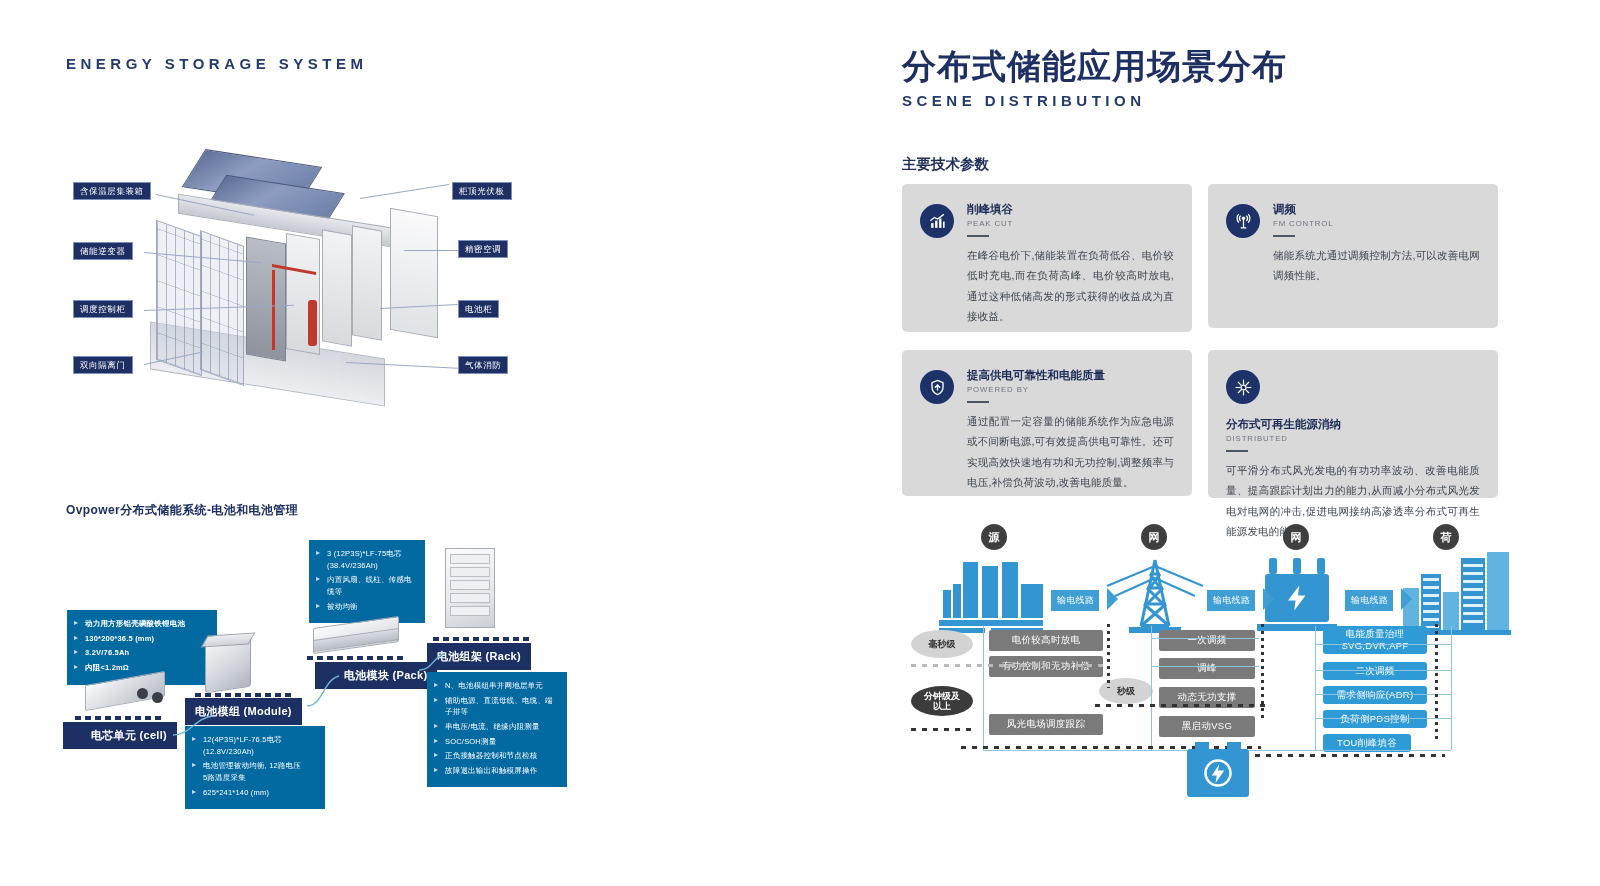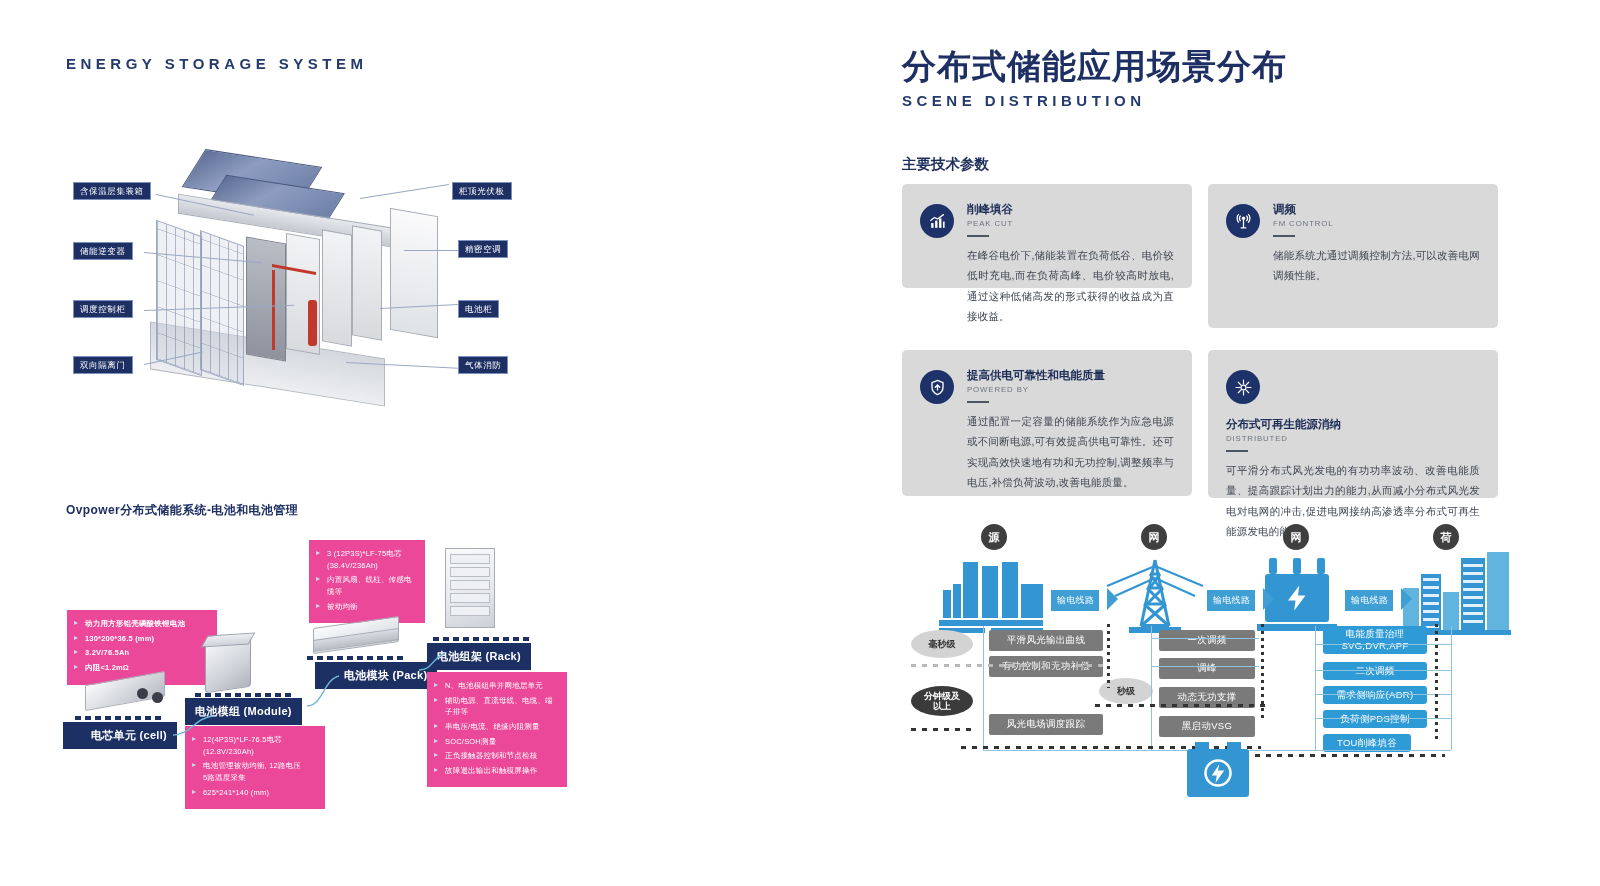--- a/index.html
+++ b/index.html
@@ -69,21 +69,21 @@
 
   
   .sub-title {
     position: absolute; left: 66px; top: 502px;
     font-size: 12px; font-weight: bold; color: #1d2f63; letter-spacing: .4px;
   }
   .chain { position: absolute; left: 55px; top: 530px; width: 520px; height: 270px; }
 
   .info-box {
     position: absolute;
-    background: #ec4899;
+    background: #0369a1;
     color: #ffffff;
     padding: 8px 8px 8px 7px;
     font-size: 7.5px;
     line-height: 1.55;
     letter-spacing: .2px;
   }
   .info-box ul { list-style: none; }
   .info-box li { position: relative; padding-left: 11px; margin-bottom: 3px; }
   .info-box li::before {
     content: "▸"; position: absolute; left: 0; top: -1px;
@@ -342,21 +342,21 @@
 
   <div class="right-head">
     <div class="h-cn">分布式储能应用场景分布</div>
     <div class="h-en">SCENE DISTRIBUTION</div>
   </div>
 
   <div class="tech-title">主要技术参数</div>
 
   <div class="cards">
 
-    <div class="card" style="left:0px; top:0px; width:290px; height:104px;">
+    <div class="card" style="left:0px; top:0px; width:290px; height:148px;">
       <div class="card-icon">
         <svg width="19" height="19" viewBox="0 0 24 24" fill="#ffffff">
           <rect x="4" y="14" width="3" height="6"></rect>
             <rect x="9" y="11" width="3" height="9"></rect>
           <rect x="14" y="8" width="3" height="12"></rect>
             <rect x="19" y="12" width="2" height="8"></rect>
           <path d="M3 11 L8 7 L12 9 L20 3" stroke="#ffffff" stroke-width="1.6" fill="none"></path>
         </svg>
       </div>
       <div class="card-body">
@@ -474,21 +474,21 @@
     <div class="arrow-lbl" style="left:302px; top:70px;">输电线路</div>
     <div class="arrow-head" style="left:358px; top:68px;"></div>
     <div class="arrow-lbl" style="left:440px; top:70px;">输电线路</div>
     <div class="arrow-head" style="left:496px; top:68px;"></div>
 
     <div class="ellipse el-light" style="left:6px; top:110px; width:62px; height:28px;">毫秒级</div>
     <div class="ellipse el-light" style="left:194px; top:158px; width:54px; height:26px;">秒级</div>
     <div class="ellipse el-dark" style="left:6px; top:166px; width:62px; height:30px; white-space:pre-line;">分钟级及
 以上</div>
 
-    <div class="pill-gray" style="left:84px; top:110px; width:114px;">平滑风光输出曲线</div>
+    <div class="pill-gray" style="left:84px; top:110px; width:114px;">电价较高时放电</div>
     <div class="pill-gray" style="left:84px; top:136px; width:114px;">有功控制和无功补偿</div>
     <div class="pill-gray" style="left:84px; top:194px; width:114px;">风光电场调度跟踪</div>
 
     <div class="pill-gray" style="left:254px; top:110px; width:96px;">一次调频</div>
     <div class="pill-gray" style="left:254px; top:138px; width:96px;">调峰</div>
     <div class="pill-gray" style="left:254px; top:167px; width:96px;">动态无功支撑</div>
     <div class="pill-gray" style="left:254px; top:196px; width:96px;">黑启动VSG</div>
 
     <div class="pill-blue" style="left:418px; top:106px; width:104px; white-space:pre-line; padding:2px 0;">电能质量治理
 SVG,DVR,APF</div>

